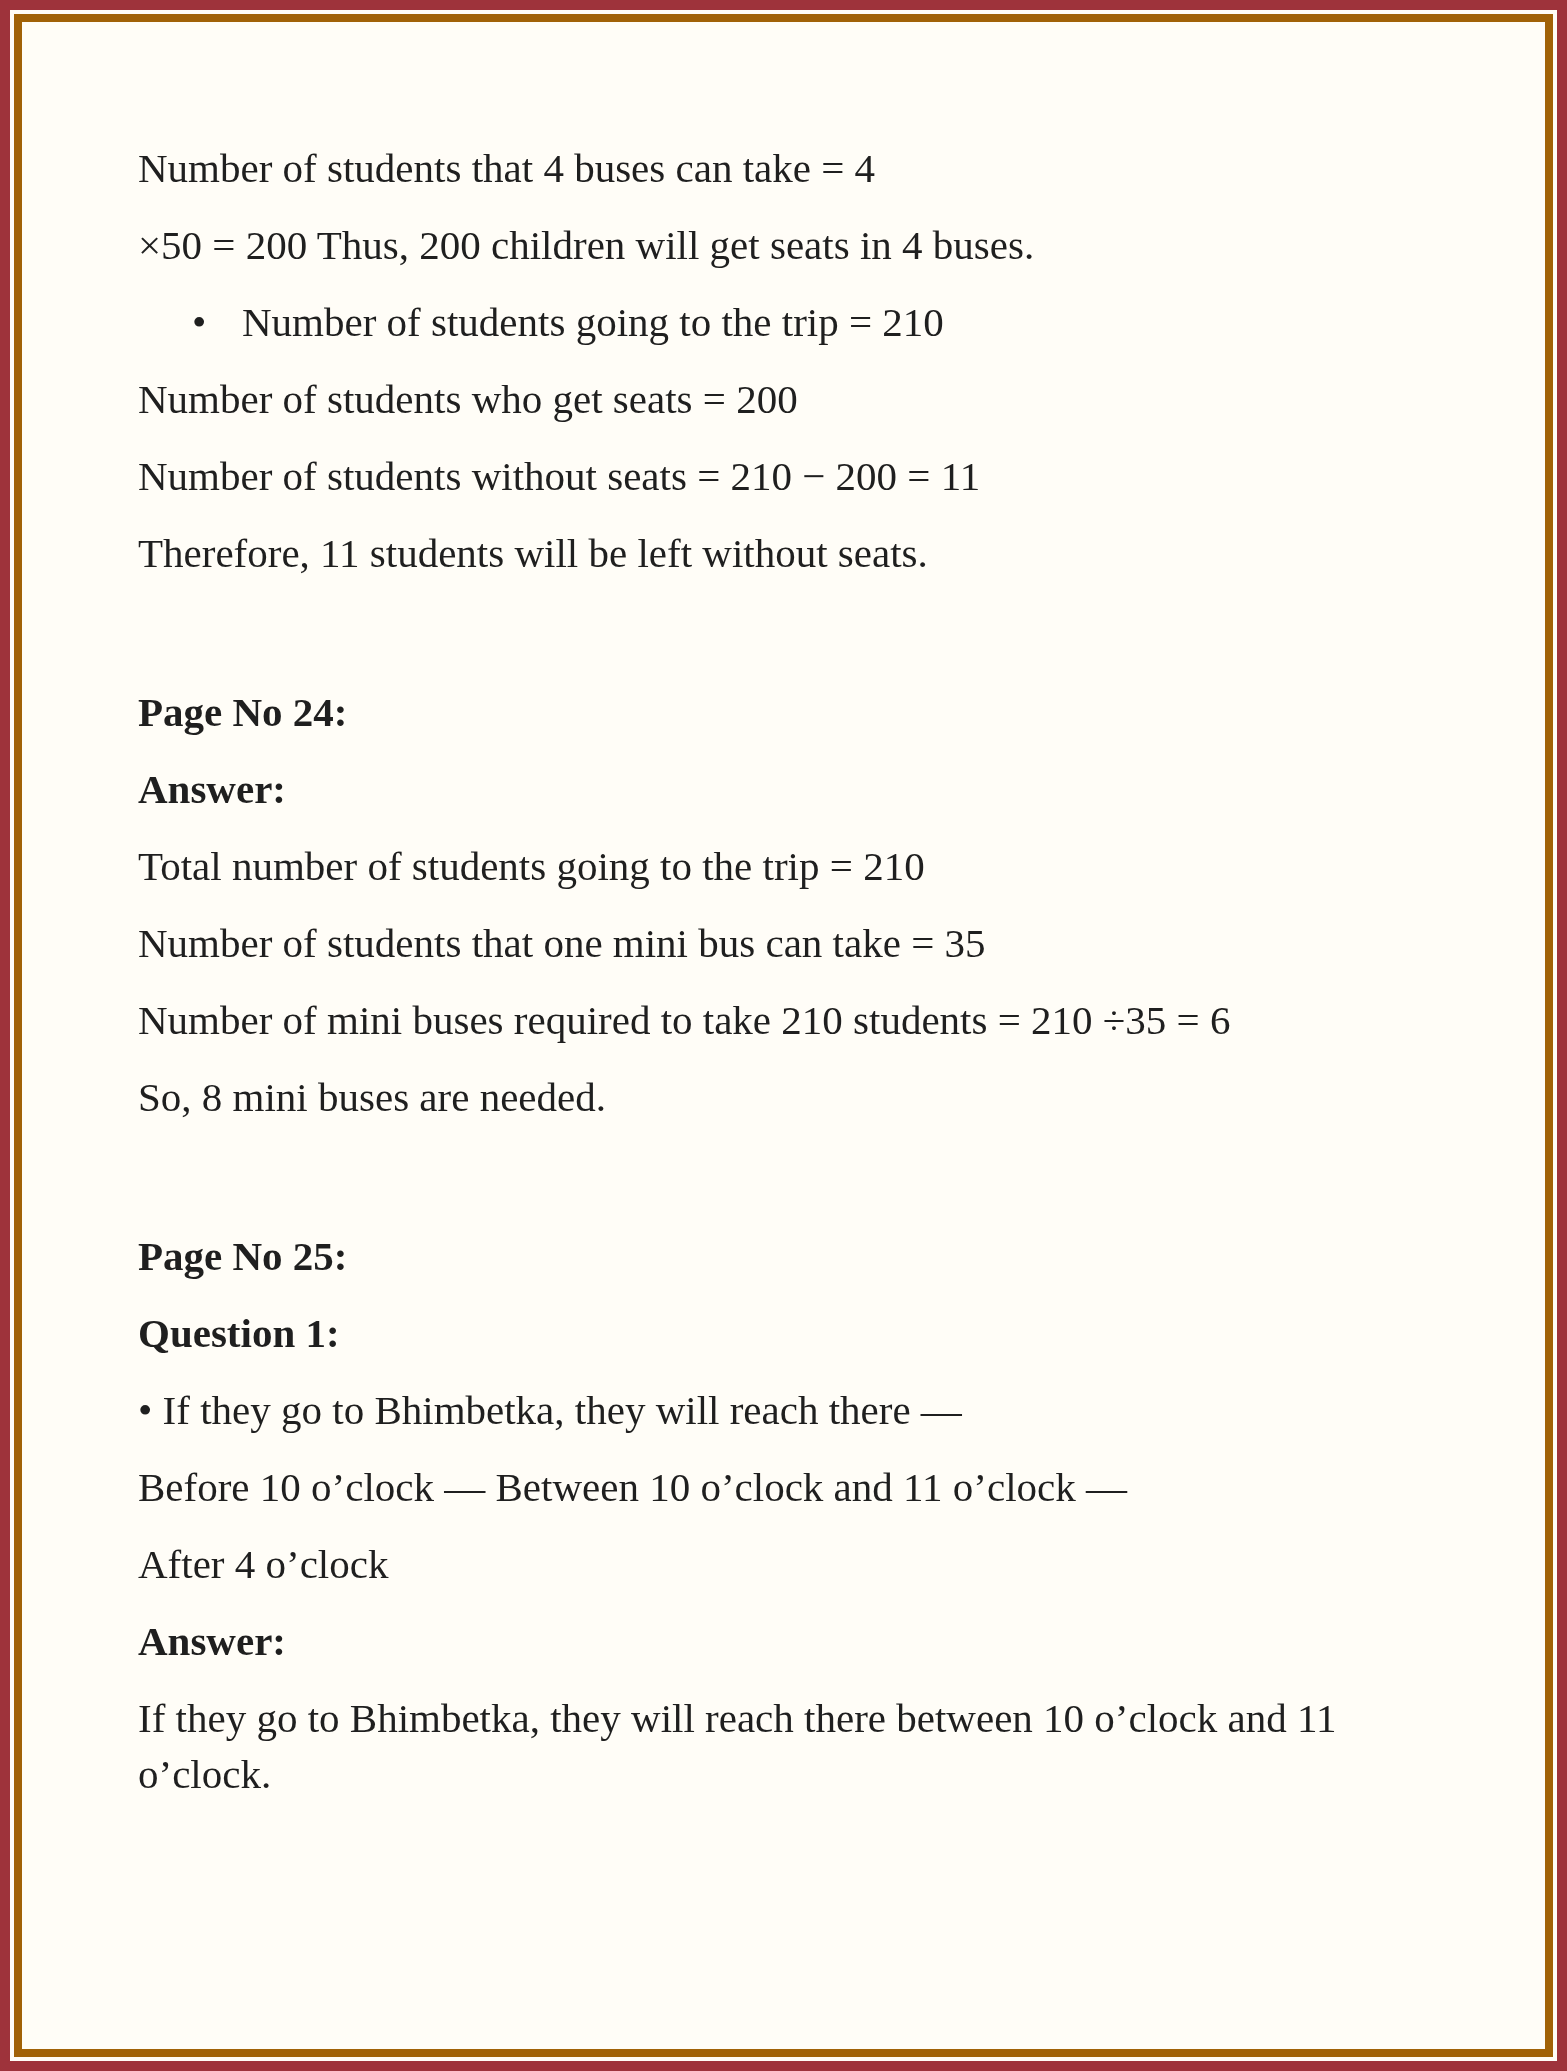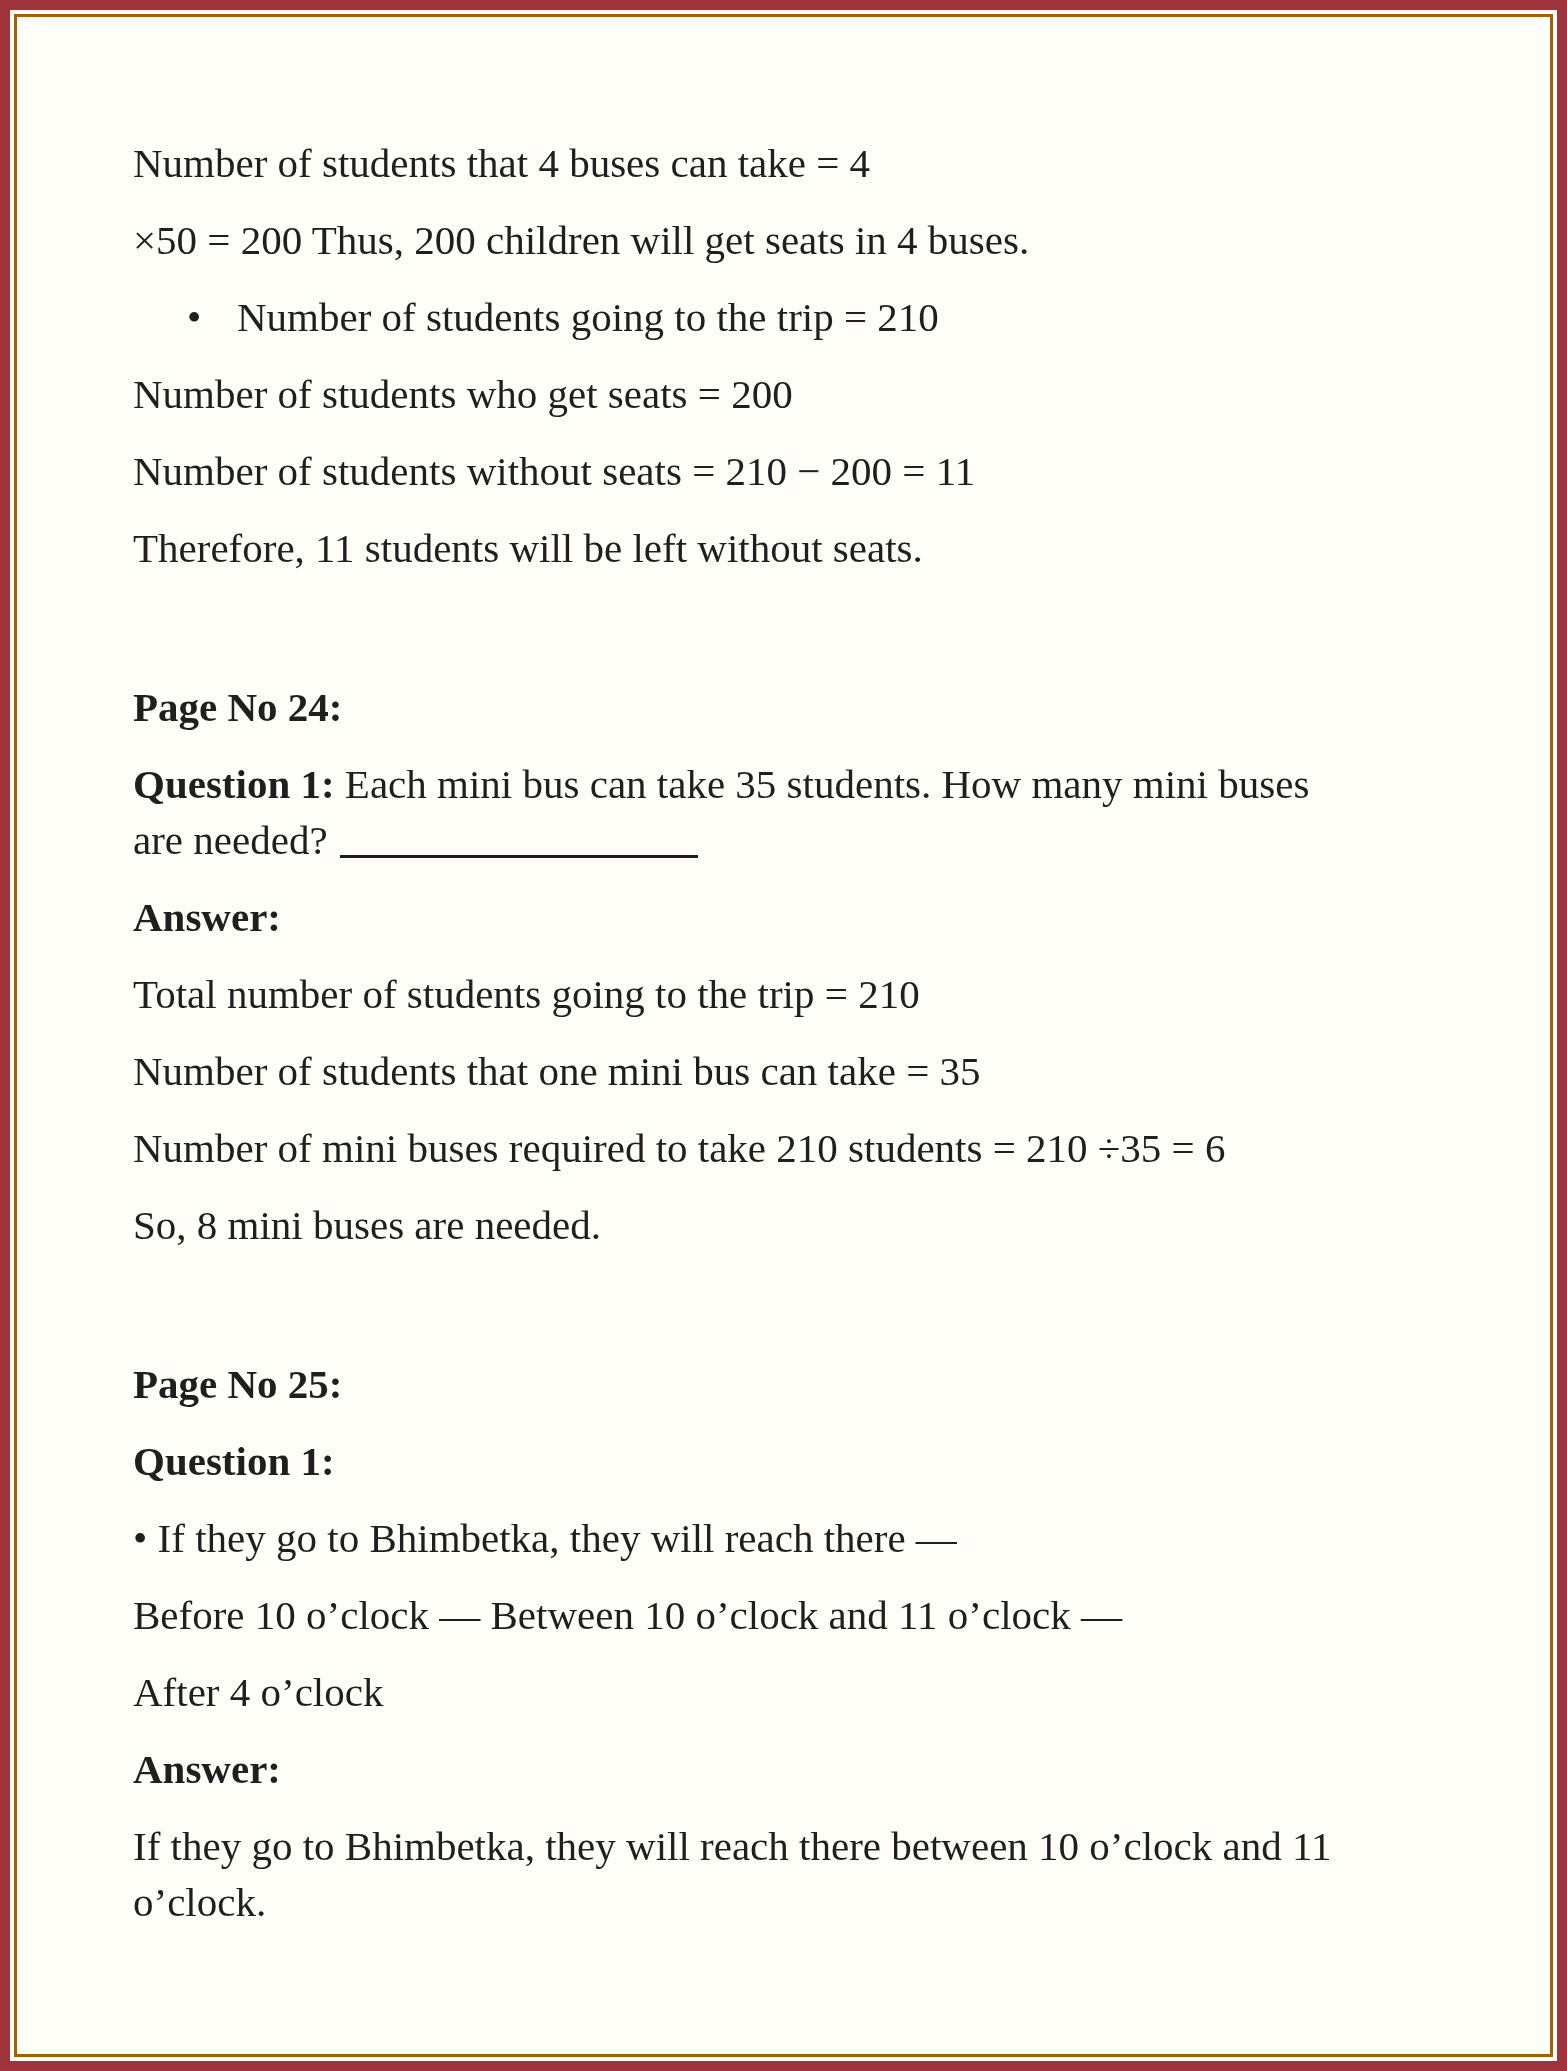--- a/index.html
+++ b/index.html
@@ -16,21 +16,21 @@
     background: #fffdf7;
     border: 10px solid #9e333b;
     padding: 4px;
     font-family: "Liberation Serif", "DejaVu Serif", serif;
     color: #1f1f1f;
   }
   .inner {
     box-sizing: border-box;
     width: 100%;
     height: 100%;
-    border: 3px solid #a16207;
+    border: 8px solid #a16207;
     padding: 118px 115px 8px 116px;
     overflow: hidden;
   }
   .doc {
     font-size: 41px;
     line-height: 56px;
   }
   .doc p {
     margin: 0 0 21px 0;
   }
@@ -69,23 +69,20 @@
       <p class="bullet-row"><span class="bullet">•</span><span>Number of students going to the trip = 210</span></p>
 
       <p>Number of students who get seats = 200</p>
 
       <p>Number of students without seats = 210 − 200 = 11</p>
 
       <p>Therefore, 11 students will be left without seats.</p>
 
       <p class="page-heading">Page No 24:</p>
 
-      <p><strong>Question 1:</strong>
-        <span>Each mini bus can take 35 students. How many mini buses</span><br>
-        <span>are needed?</span><span class="blank-line"></span></p>
 
       <p><strong>Answer:</strong></p>
 
       <p>Total number of students going to the trip = 210</p>
 
       <p>Number of students that one mini bus can take = 35</p>
 
       <p>Number of mini buses required to take 210 students = 210 ÷35 = 6</p>
 
       <p>So, 8 mini buses are needed.</p>

